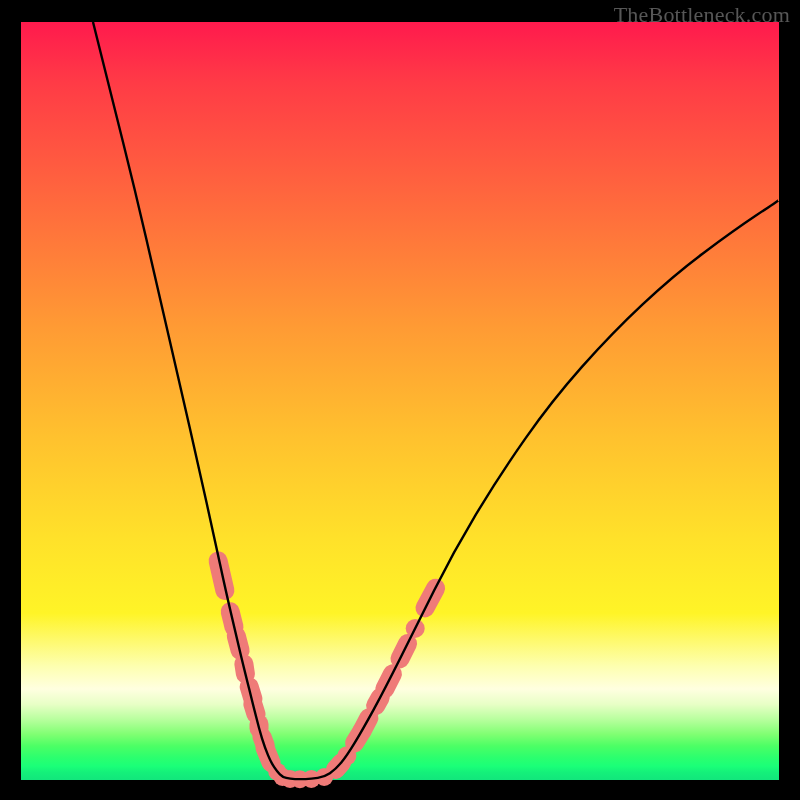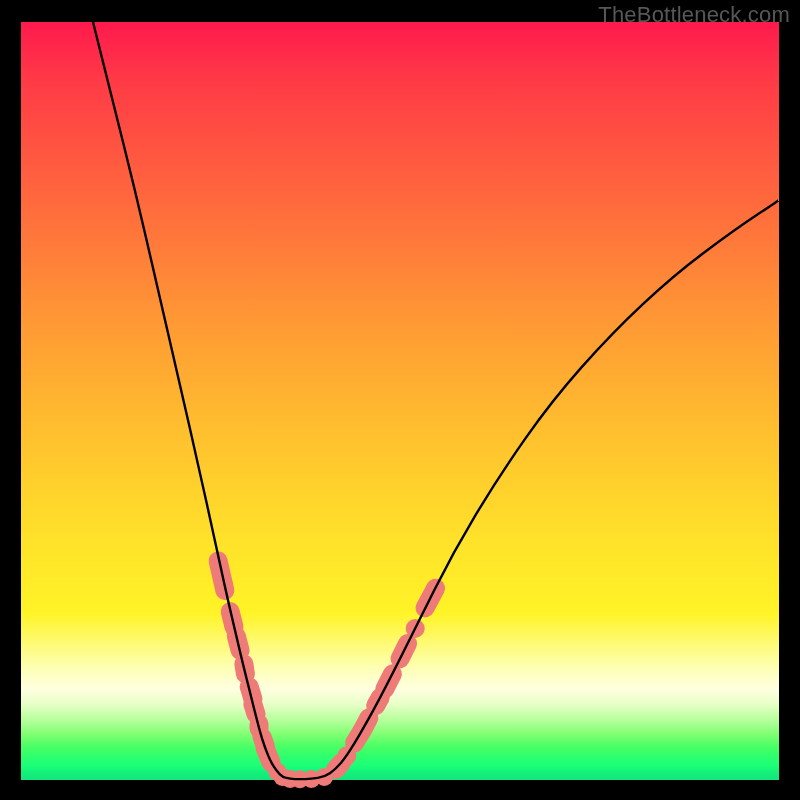--- a/index.html
+++ b/index.html
@@ -56,21 +56,21 @@
     overflow: visible;
   }
   .watermark {
     position: absolute;
     top: 2px;
     right: 10px;
     color: #575757;
     font-size: 22px;
     font-weight: 500;
     letter-spacing: 0.2px;
-    font-family: Liberation Sans, sans-serif;
+    font-family: Liberation Serif, serif;
   }
 </style>
 </head>
 <body>
 
 <div class="watermark">TheBottleneck.com</div>
 
 <div class="frame">
 
   <div class="gradient"></div>

